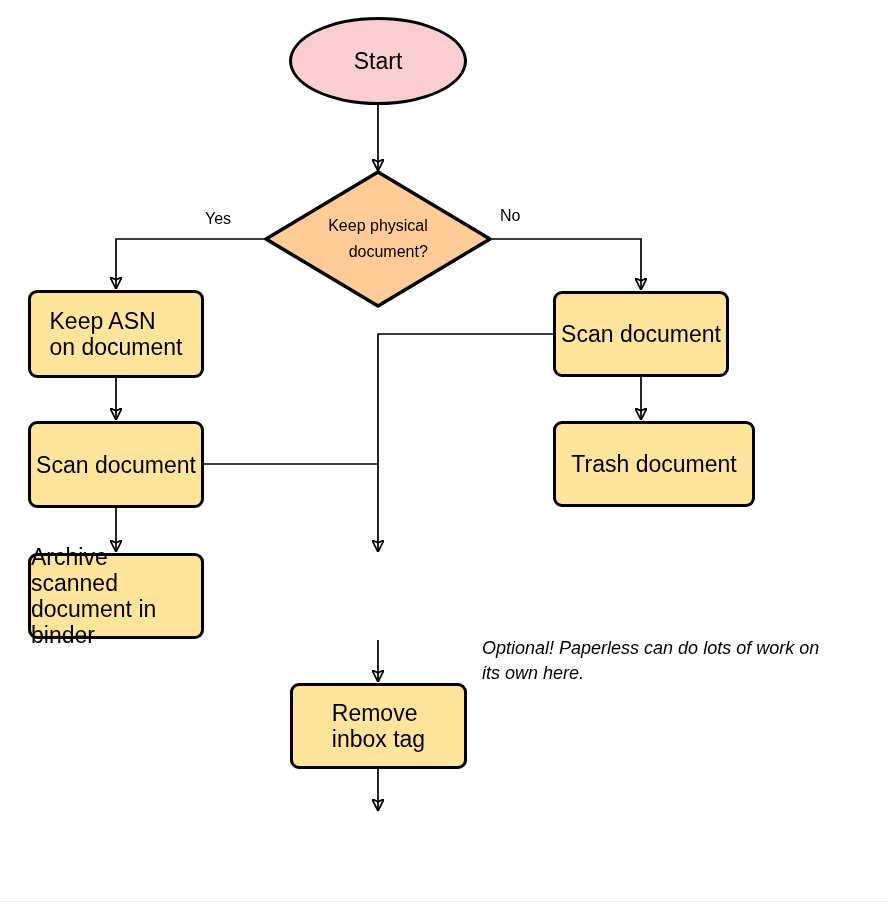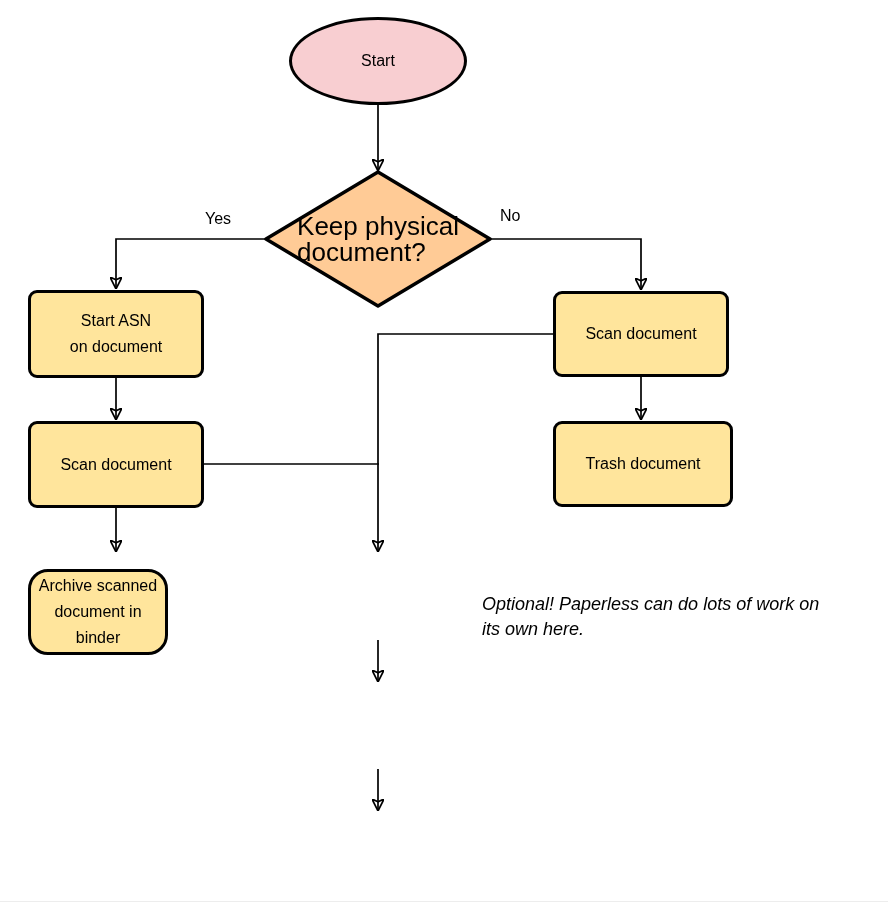--- a/index.html
+++ b/index.html
@@ -16,37 +16,38 @@
     font-family:"Liberation Sans", sans-serif;
     color:#000;
     overflow:hidden;
   }
   .edge-layer{position:absolute;left:0;top:0;width:888px;height:907px;}
   .edge-layer path{fill:none;stroke:var(--stroke);stroke-width:1.7px;}
   .node{
     position:absolute;box-sizing:border-box;
     border:3px solid var(--stroke);
     display:flex;align-items:center;justify-content:center;
-    text-align:center;font-size:16px;line-height:26px;
+    font-size:23px;line-height:26px;
     white-space:pre-line;
   }
   .rect{background:var(--yellow);border-radius:9px;}
   .ellipse{background:var(--pink);border-radius:50%;}
   .diamond-label{
     position:absolute;box-sizing:border-box;
     display:flex;align-items:center;justify-content:center;
-    text-align:left;font-size:26px;line-height:26px;white-space:pre-line;
+    text-align:right;font-size:16px;line-height:26px;white-space:pre-line;
   }
   .edge-label{
     position:absolute;font-size:16px;line-height:18px;text-align:left;
     background:#ffffff;padding:0 2px;
   }
   .annotation{
     position:absolute;font-style:italic;font-size:18px;line-height:25px;
     white-space:pre-line;
+    margin-top:44px;
   }
   .bottom-hairline{
     position:absolute;left:0;top:901px;width:888px;height:1px;background:#ededed;
   }
 </style>
 </head>
 <body>
 
 <div class="canvas">
 
@@ -73,33 +74,35 @@
 
   <div class="node ellipse" style="left:289px;top:17px;width:178px;height:88px;">Start</div>
 
   <div class="diamond-label" style="left:288px;top:212px;width:180px;height:54px;">Keep physical
 document?</div>
 
   <div class="edge-label" style="left:203px;top:210px;width:44px;">Yes</div>
 
   <div class="edge-label" style="left:498px;top:207px;width:44px;">No</div>
 
-  <div class="node rect" style="left:28px;top:290px;width:176px;height:88px;">Start ASN
+  <div class="node rect" style="left:28px;top:290px;width:176px;height:88px;">Keep ASN
 on document</div>
 
   <div class="node rect" style="left:28px;top:421px;width:176px;height:87px;">Scan document</div>
 
-  <div class="node rect" style="left:28px;top:569px;width:140px;height:86px;border-radius:20px;">Archive scanned
+  <div class="node rect" style="left:28px;top:553px;width:176px;height:86px;">Archive scanned
 document in
 binder</div>
 
   <div class="node rect" style="left:553px;top:291px;width:176px;height:86px;">Scan document</div>
 
-  <div class="node rect" style="left:553px;top:421px;width:180px;height:86px;">Trash document</div>
+  <div class="node rect" style="left:553px;top:421px;width:202px;height:86px;">Trash document</div>
 
 
   <div class="annotation" style="left:482px;top:592px;width:404px;">Optional! Paperless can do lots of work on
 its own here.</div>
 
+  <div class="node rect" style="left:290px;top:683px;width:177px;height:86px;">Remove
+inbox tag</div>
 
 
   <div class="bottom-hairline"></div>
 </div>
 
 </body></html>

